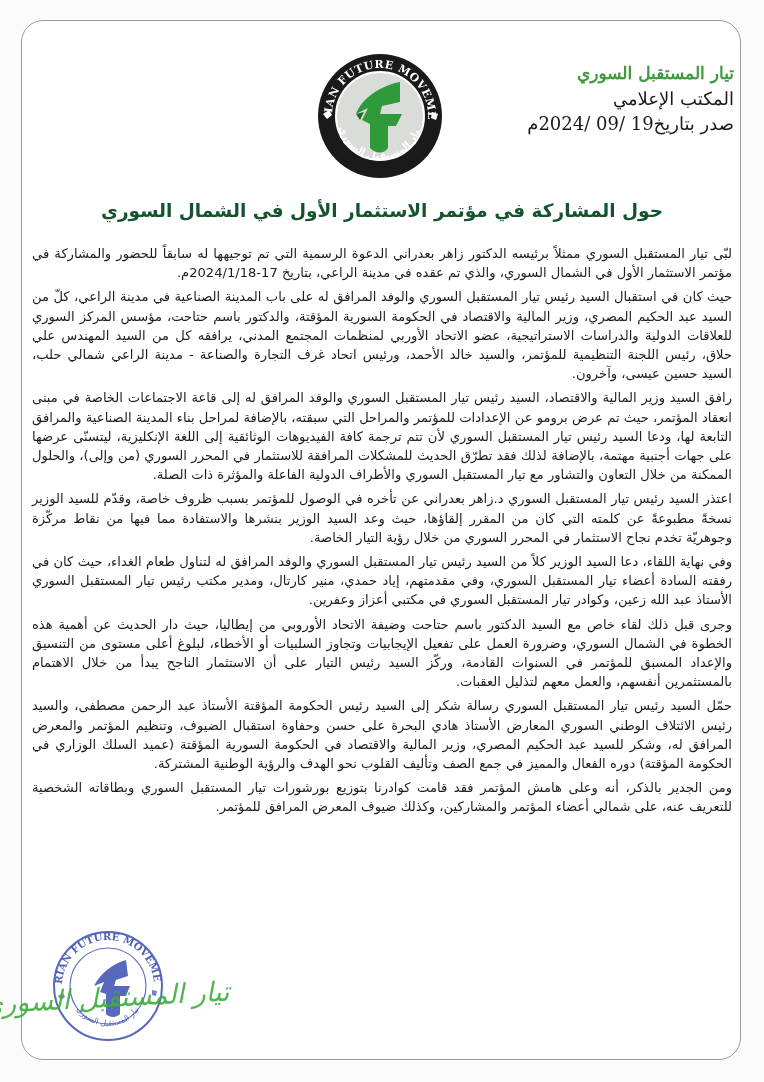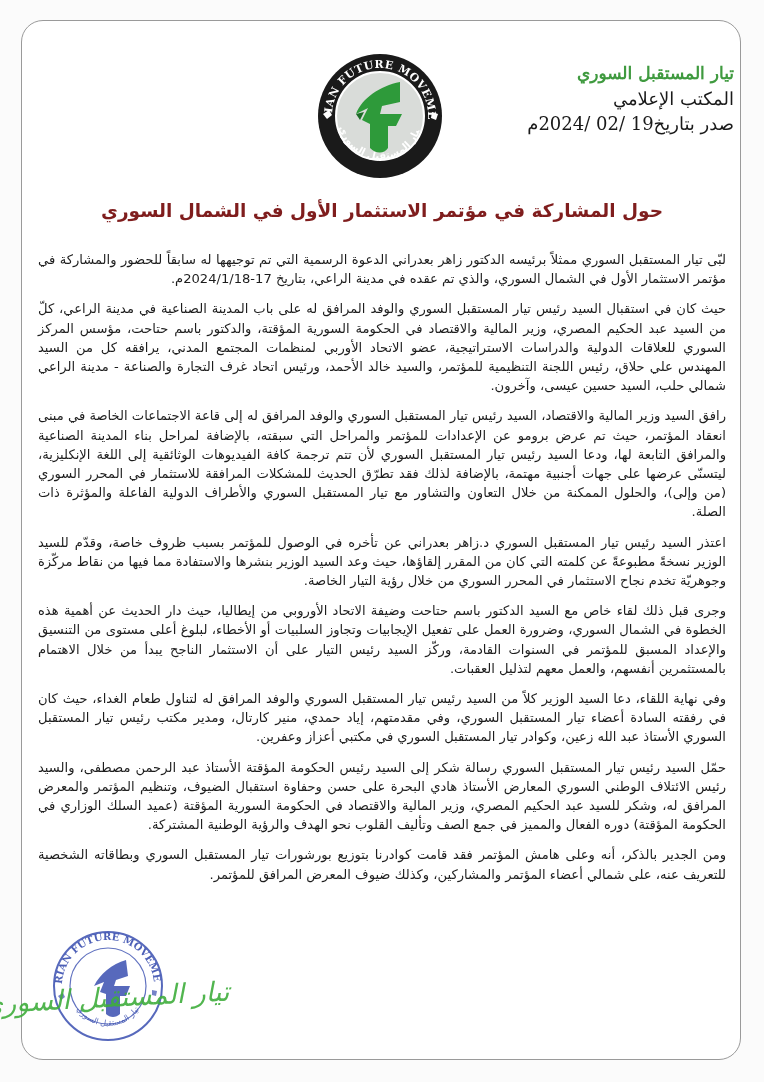--- a/index.html
+++ b/index.html
@@ -15,44 +15,44 @@
     position: absolute; right: 30px; top: 60px; width: 230px; text-align: right; direction: rtl;
     font-family: "DejaVu Serif", "Liberation Serif", serif;
   }
   .org-name { color: #3f9a3f; font-size: 17px; font-weight: bold; line-height: 26px; }
   .header-line { font-size: 18px; line-height: 25px; color: #1a1a1a; }
 
   .emblem { position: absolute; left: 310px; top: 44px; width: 140px; height: 140px; }
 
   .doc-title {
     position: absolute; left: 30px; right: 30px; top: 200px; text-align: center;
-    font-size: 18.5px; font-weight: bold; color: #7f1d1d; direction: rtl; letter-spacing: 0;
+    font-size: 18.5px; font-weight: bold; color: #14532d; direction: rtl; letter-spacing: 0;
   }
   .body-text {
     position: absolute; right: 27px; left: 27px; top: 239px; direction: rtl; text-align: justify;
     font-size: 13.1px; line-height: 19.2px; color: #1d1d1d;
   }
-  .body-text p { margin: 11px; text-align: justify; text-align-last: right; }
+  .body-text p { margin: 5px; text-align: justify; text-align-last: right; }
 
   .stamp { position: absolute; left: 48px; top: 924px; width: 120px; height: 120px; }
   .signature {
     position: absolute; left: 60px; top: 980px; width: 170px; height: 50px;
     font-family: "DejaVu Serif", serif; color: #3fae3c; font-size: 27px; opacity: 0.9;
     font-style: italic; transform: rotate(-3deg); white-space: nowrap; direction: rtl;
   }
 </style>
 </head>
 <body>
 
 <div class="frame"></div>
 
 <div class="header-block">
   <div class="org-name">تيار المستقبل السوري</div>
   <div class="header-line">المكتب الإعلامي</div>
-  <div class="header-line">صدر بتاريخ19 /02 /2024م</div>
+  <div class="header-line">صدر بتاريخ19 /09 /2024م</div>
 </div>
 
 <div class="emblem">
   <svg width="140" height="140" viewBox="0 0 140 140">
     <defs>
       <path id="topArc" d="M 22 72 A 48 48 0 0 1 118 72"></path>
       <path id="botArc" d="M 30 86 A 42 42 0 0 0 110 86"></path>
     </defs>
     <circle cx="70" cy="72" r="62" fill="#1a1a1a"></circle>
     <circle cx="70" cy="72" r="44" fill="#d9dcd9" stroke="#ffffff" stroke-width="2"></circle>
@@ -69,22 +69,22 @@
   </svg>
 </div>
 
 <div class="doc-title">حول المشاركة في مؤتمر الاستثمار الأول في الشمال السوري</div>
 
 <div class="body-text">
   <p>لبّى تيار المستقبل السوري ممثلاً برئيسه الدكتور زاهر بعدراني الدعوة الرسمية التي تم توجيهها له سابقاً للحضور والمشاركة في مؤتمر الاستثمار الأول في الشمال السوري، والذي تم عقده في مدينة الراعي، بتاريخ 17-2024/1/18م.</p>
   <p>حيث كان في استقبال السيد رئيس تيار المستقبل السوري والوفد المرافق له على باب المدينة الصناعية في مدينة الراعي، كلّ من السيد عبد الحكيم المصري، وزير المالية والاقتصاد في الحكومة السورية المؤقتة، والدكتور باسم حتاحت، مؤسس المركز السوري للعلاقات الدولية والدراسات الاستراتيجية، عضو الاتحاد الأوربي لمنظمات المجتمع المدني، يرافقه كل من السيد المهندس علي حلاق، رئيس اللجنة التنظيمية للمؤتمر، والسيد خالد الأحمد، ورئيس اتحاد غرف التجارة والصناعة - مدينة الراعي شمالي حلب، السيد حسين عيسى، وآخرون.</p>
   <p>رافق السيد وزير المالية والاقتصاد، السيد رئيس تيار المستقبل السوري والوفد المرافق له إلى قاعة الاجتماعات الخاصة في مبنى انعقاد المؤتمر، حيث تم عرض برومو عن الإعدادات للمؤتمر والمراحل التي سبقته، بالإضافة لمراحل بناء المدينة الصناعية والمرافق التابعة لها، ودعا السيد رئيس تيار المستقبل السوري لأن تتم ترجمة كافة الفيديوهات الوثائقية إلى اللغة الإنكليزية، ليتسنّى عرضها على جهات أجنبية مهتمة، بالإضافة لذلك فقد تطرّق الحديث للمشكلات المرافقة للاستثمار في المحرر السوري (من وإلى)، والحلول الممكنة من خلال التعاون والتشاور مع تيار المستقبل السوري والأطراف الدولية الفاعلة والمؤثرة ذات الصلة.</p>
   <p>اعتذر السيد رئيس تيار المستقبل السوري د.زاهر بعدراني عن تأخره في الوصول للمؤتمر بسبب ظروف خاصة، وقدّم للسيد الوزير نسخةً مطبوعةً عن كلمته التي كان من المقرر إلقاؤها، حيث وعد السيد الوزير بنشرها والاستفادة مما فيها من نقاط مركّزة وجوهريّة تخدم نجاح الاستثمار في المحرر السوري من خلال رؤية التيار الخاصة.</p>
+  <p>وفي نهاية اللقاء، دعا السيد الوزير كلاً من السيد رئيس تيار المستقبل السوري والوفد المرافق له لتناول طعام الغداء، حيث كان في رفقته السادة أعضاء تيار المستقبل السوري، وفي مقدمتهم، إياد حمدي، منير كارتال، ومدير مكتب رئيس تيار المستقبل السوري الأستاذ عبد الله زعين، وكوادر تيار المستقبل السوري في مكتبي أعزاز وعفرين.</p>
   <p>وجرى قبل ذلك لقاء خاص مع السيد الدكتور باسم حتاحت وضيفة الاتحاد الأوروبي من إيطاليا، حيث دار الحديث عن أهمية هذه الخطوة في الشمال السوري، وضرورة العمل على تفعيل الإيجابيات وتجاوز السلبيات أو الأخطاء، لبلوغ أعلى مستوى من التنسيق والإعداد المسبق للمؤتمر في السنوات القادمة، وركّز السيد رئيس التيار على أن الاستثمار الناجح يبدأ من خلال الاهتمام بالمستثمرين أنفسهم، والعمل معهم لتذليل العقبات.</p>
-  <p>وفي نهاية اللقاء، دعا السيد الوزير كلاً من السيد رئيس تيار المستقبل السوري والوفد المرافق له لتناول طعام الغداء، حيث كان في رفقته السادة أعضاء تيار المستقبل السوري، وفي مقدمتهم، إياد حمدي، منير كارتال، ومدير مكتب رئيس تيار المستقبل السوري الأستاذ عبد الله زعين، وكوادر تيار المستقبل السوري في مكتبي أعزاز وعفرين.</p>
   <p>حمّل السيد رئيس تيار المستقبل السوري رسالة شكر إلى السيد رئيس الحكومة المؤقتة الأستاذ عبد الرحمن مصطفى، والسيد رئيس الائتلاف الوطني السوري المعارض الأستاذ هادي البحرة على حسن وحفاوة استقبال الضيوف، وتنظيم المؤتمر والمعرض المرافق له، وشكر للسيد عبد الحكيم المصري، وزير المالية والاقتصاد في الحكومة السورية المؤقتة (عميد السلك الوزاري في الحكومة المؤقتة) دوره الفعال والمميز في جمع الصف وتأليف القلوب نحو الهدف والرؤية الوطنية المشتركة.</p>
   <p>ومن الجدير بالذكر، أنه وعلى هامش المؤتمر فقد قامت كوادرنا بتوزيع بورشورات تيار المستقبل السوري وبطاقاته الشخصية للتعريف عنه، على شمالي أعضاء المؤتمر والمشاركين، وكذلك ضيوف المعرض المرافق للمؤتمر.</p>
 </div>
 
 <div class="stamp">
   <svg width="120" height="120" viewBox="0 0 120 120">
     <defs>
       <path id="stTop" d="M 14 62 A 46 46 0 0 1 106 62"></path>
       <path id="stBot" d="M 24 76 A 38 38 0 0 0 96 76"></path>
     </defs>

